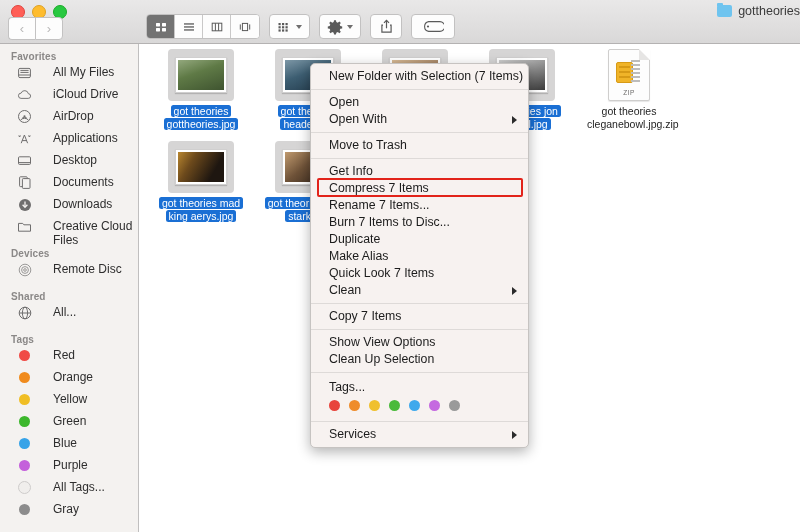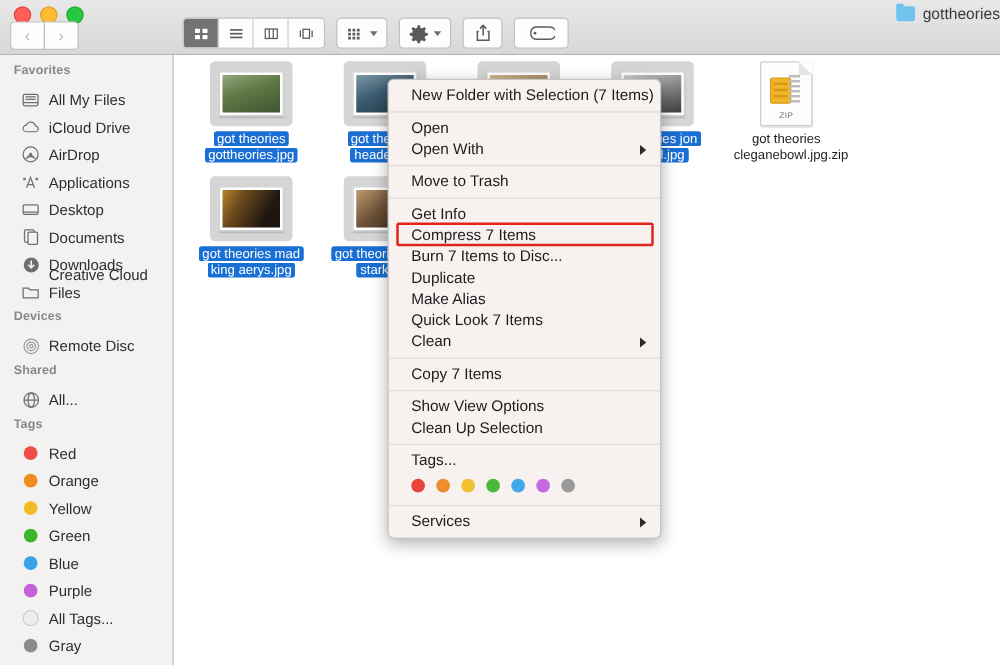--- a/index.html
+++ b/index.html
@@ -65,21 +65,21 @@
   .sidebar{
     position:absolute;left:0;top:44px;width:139px;height:488px;
     background:#f4f2f0;border-right:1px solid #c0bfbf;box-sizing:border-box;
     overflow:hidden;
   }
   .sb-head{
     font-size:10px;color:#8a8887;font-weight:bold;letter-spacing:0.1px;
     padding:7px 0 3px 11px;
   }
   .sb-item{
-    display:flex;align-items:flex-end;gap:7px;
+    display:flex;align-items:flex-start;gap:21px;
     height:22px;padding-left:17px;font-size:12px;color:#2e2e2e;
   }
   .sb-ico{width:15px;height:15px;flex:0 0 15px;display:flex;align-items:center;justify-content:center;}
   .dot{width:11px;height:11px;border-radius:50%;display:block;}
   .dot.hollow{background:#f0eeec;border:1px solid #cecccb;}
 
   
   .content{
     position:absolute;left:140px;top:44px;width:660px;height:488px;
     background:#fff;overflow:hidden;
@@ -124,21 +124,21 @@
   .ctxmenu{
     position:absolute;left:310px;top:63px;width:219px;
     background:#f7f2f0;border:1px solid #c6c3c1;border-radius:5px;
     box-shadow:0 4px 13px rgba(0,0,0,0.30);
     padding:4px 0 4px 0;box-sizing:border-box;
     font-size:12.3px;color:#1c1c1c;
     z-index:30;
   }
   .mi{
     height:17px;line-height:17px;padding:0 12px 0 18px;
-    display:flex;align-items:flex-start;position:relative;white-space:nowrap;
+    display:flex;align-items:flex-end;position:relative;white-space:nowrap;
   }
   .mi .arrow{
     position:absolute;right:11px;top:50%;margin-top:-4px;
     width:0;height:0;border-top:4px solid transparent;border-bottom:4px solid transparent;border-left:5px solid #2b2b2b;
   }
   .msep{height:1px;background:#dedad8;margin:4px 0;}
   .mtagrow{display:flex;gap:9px;padding:4px 0 6px 18px;}
   .mtagrow .dot{width:11px;height:11px;}
   .hl-box{
     position:absolute;left:6px;top:114px;width:206px;height:19px;
@@ -529,20 +529,23 @@
       </div>
     <div class="msep"></div>
 
     <div class="mi">
         <span>Get Info</span>
       </div>
     <div class="mi">
         <span>Compress 7 Items</span>
       </div>
     <div class="mi">
+        <span>Rename 7 Items...</span>
+      </div>
+    <div class="mi">
         <span>Burn 7 Items to Disc...</span>
       </div>
     <div class="mi">
         <span>Duplicate</span>
       </div>
     <div class="mi">
         <span>Make Alias</span>
       </div>
     <div class="mi">
         <span>Quick Look 7 Items</span>

